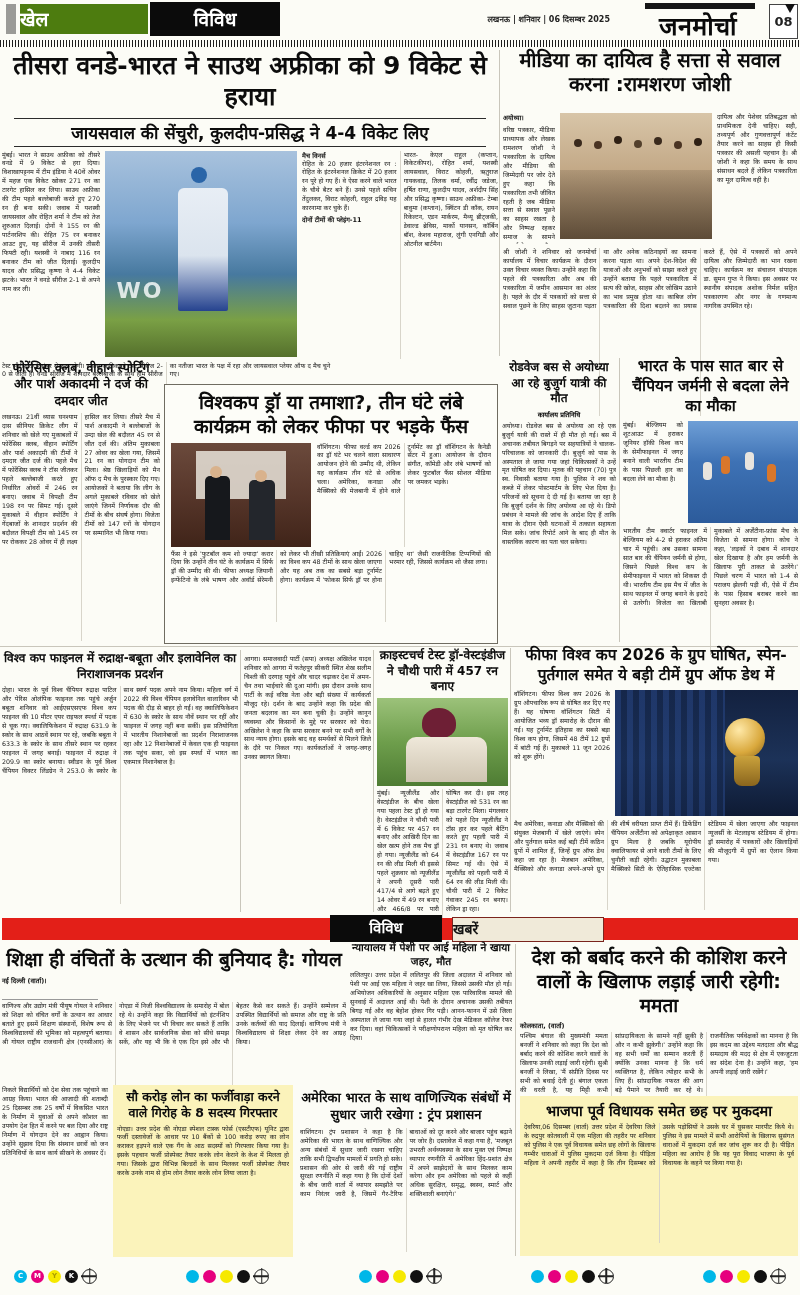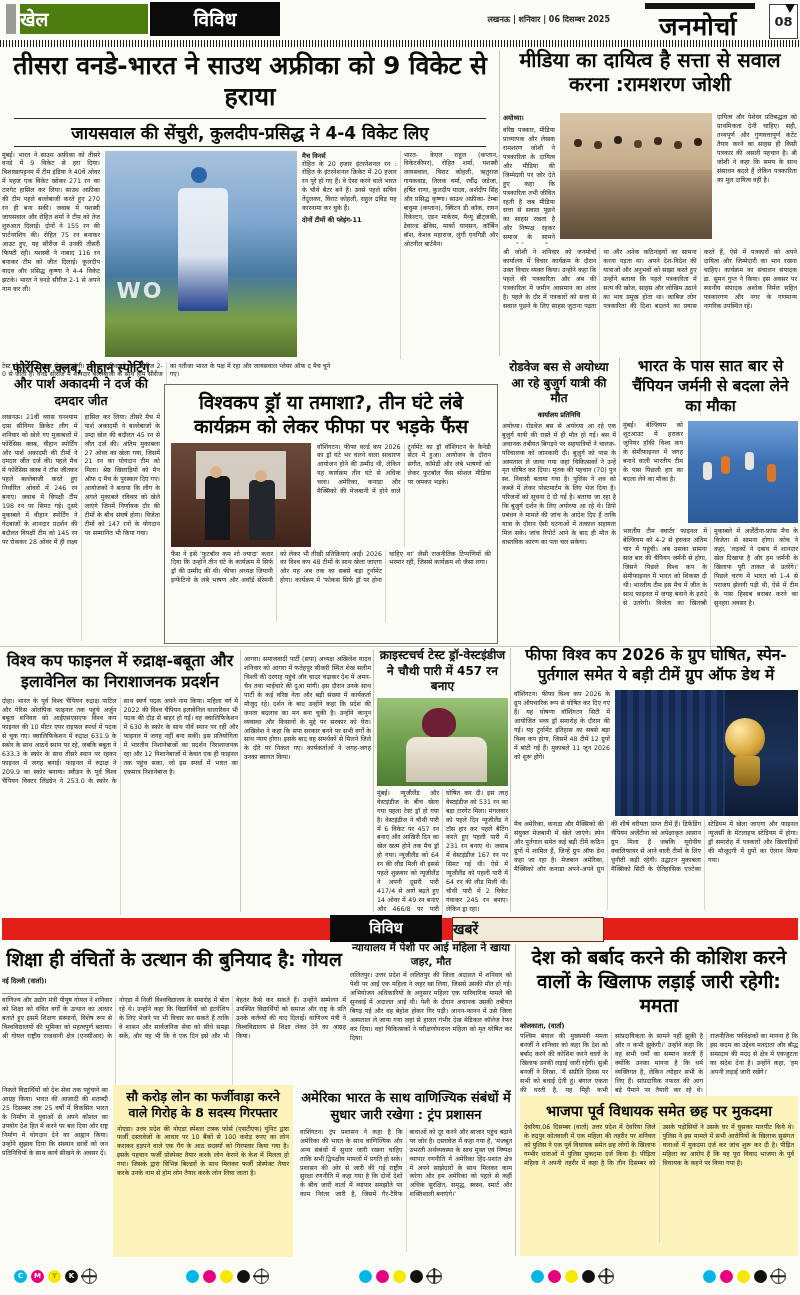--- a/index.html
+++ b/index.html
@@ -139,21 +139,21 @@
           <div class="p p3"></div>
           <div class="p p4"></div>
       </div>
     </div>
     <div class="j c2" style="margin-top:4px;height:128px;">भारतीय टीम क्वार्टर फाइनल में बेल्जियम को 4-2 से हराकर अंतिम चार में पहुंची। अब उसका सामना सात बार की चैंपियन जर्मनी से होगा, जिसने पिछले विश्व कप के सेमीफाइनल में भारत को शिकस्त दी थी। भारतीय टीम इस मैच में जीत के साथ फाइनल में जगह बनाने के इरादे से उतरेगी। विजेता का खिताबी मुकाबले में अर्जेंटीना-फ्रांस मैच के विजेता से सामना होगा। कोच ने कहा, 'लड़कों ने दबाव में शानदार खेल दिखाया है और हम जर्मनी के खिलाफ पूरी ताकत से उतरेंगे।' पिछले चरण में भारत को 1-4 से पराजय झेलनी पड़ी थी, ऐसे में टीम के पास हिसाब बराबर करने का सुनहरा अवसर है।</div>
   </div>
 
   <div class="b hr" style="left:0;top:646px;width:798px;"></div>
 
   <div class="b" style="left:2px;top:651px;width:236px;">
-    <div class="hl" style="font-size:16px;line-height:1.3;">विश्व कप फाइनल में रुद्राक्ष-बबूता और इलावेनिल का निराशाजनक प्रदर्शन</div>
+    <div class="hl" style="font-size:12px;line-height:1.3;">विश्व कप फाइनल में रुद्राक्ष-बबूता और इलावेनिल का निराशाजनक प्रदर्शन</div>
     <div class="j c2" style="margin-top:4px;height:218px;">दोहा। भारत के पूर्व विश्व चैंपियन रुद्राक्ष पाटिल और पेरिस ओलंपिक फाइनल तक पहुंचे अर्जुन बबूता शनिवार को आईएसएसएफ विश्व कप फाइनल की 10 मीटर एयर राइफल स्पर्धा में पदक से चूक गए। क्वालिफिकेशन में रुद्राक्ष 631.9 के स्कोर के साथ आठवें स्थान पर रहे, जबकि बबूता ने 633.3 के स्कोर के साथ तीसरे स्थान पर रहकर फाइनल में जगह बनाई। फाइनल में रुद्राक्ष ने 209.9 का स्कोर बनाया। स्वीडन के पूर्व विश्व चैंपियन विक्टर लिंडग्रेन ने 253.0 के स्कोर के साथ स्वर्ण पदक अपने नाम किया। महिला वर्ग में 2022 की विश्व चैंपियन इलावेनिल वालारिवन भी पदक की दौड़ से बाहर हो गईं। वह क्वालिफिकेशन में 630 के स्कोर के साथ नौवें स्थान पर रहीं और फाइनल में जगह नहीं बना सकीं। इस प्रतियोगिता में भारतीय निशानेबाजों का प्रदर्शन निराशाजनक रहा और 12 निशानेबाजों में केवल एक ही फाइनल तक पहुंच सका, जो इस स्पर्धा में भारत का एकमात्र निशानेबाज है।</div>
   </div>
   <div class="b vr" style="left:240px;top:650px;height:262px;"></div>
 
   <div class="b" style="left:244px;top:651px;width:127px;">
     <div class="j" style="margin-top:4px;height:200px;">आगरा। समाजवादी पार्टी (सपा) अध्यक्ष अखिलेश यादव शनिवार को आगरा में फतेहपुर सीकरी स्थित शेख सलीम चिश्ती की दरगाह पहुंचे और चादर चढ़ाकर देश में अमन-चैन तथा भाईचारे की दुआ मांगी। इस दौरान उनके साथ पार्टी के कई वरिष्ठ नेता और बड़ी संख्या में कार्यकर्ता मौजूद रहे। दर्शन के बाद उन्होंने कहा कि प्रदेश की जनता बदलाव का मन बना चुकी है। उन्होंने कानून व्यवस्था और किसानों के मुद्दे पर सरकार को घेरा। अखिलेश ने कहा कि सपा सरकार बनने पर सभी वर्गों के साथ न्याय होगा। इसके बाद वह समर्थकों से मिलने जिले के दौरे पर निकल गए। कार्यकर्ताओं ने जगह-जगह उनका स्वागत किया।</div>
   </div>
   <div class="b vr" style="left:373px;top:650px;height:262px;"></div>
 
   <div class="b" style="left:377px;top:648px;width:131px;">
@@ -178,21 +178,21 @@
     </div>
     <div class="j c3" style="margin-top:4px;height:90px;">मैच अमेरिका, कनाडा और मैक्सिको की संयुक्त मेजबानी में खेले जाएंगे। स्पेन और पुर्तगाल समेत कई बड़ी टीमें कठिन ग्रुपों में शामिल हैं, जिन्हें ग्रुप ऑफ डेथ कहा जा रहा है। मेजबान अमेरिका, मैक्सिको और कनाडा अपने-अपने ग्रुप की शीर्ष वरीयता प्राप्त टीमें हैं। डिफेंडिंग चैंपियन अर्जेंटीना को अपेक्षाकृत आसान ग्रुप मिला है जबकि यूरोपीय क्वालिफायर से आने वाली टीमों के लिए चुनौती कड़ी रहेगी। उद्घाटन मुकाबला मैक्सिको सिटी के ऐतिहासिक एज्टेका स्टेडियम में खेला जाएगा और फाइनल न्यूजर्सी के मेटलाइफ स्टेडियम में होगा। ड्रॉ समारोह में पत्रकारों और खिलाड़ियों की मौजूदगी में ग्रुपों का ऐलान किया गया।</div>
   </div>
 
   <div class="b" style="left:2px;top:918px;width:796px;height:22px;background:#e31f18;"></div>
   <div class="b" style="left:330px;top:915px;width:112px;height:27px;background:#0b0b0b;color:#fff;font-weight:bold;font-size:15px;text-align:center;line-height:27px;">विविध</div>
   <div class="b" style="left:452px;top:917px;width:150px;height:23px;background:#f0ead9;border:1px solid #7a241d;color:#111;font-weight:bold;font-size:14px;text-align:left;line-height:23px;">खबरें</div>
 
   <div class="b" style="left:2px;top:946px;width:344px;">
     <div class="hl" style="font-size:19px;">शिक्षा ही वंचितों के उत्थान की बुनियाद है: गोयल</div>
-    <div class="dl" style="margin:4px 0 2px 0;border-bottom:1px solid #999;width:96px;padding-bottom:8px;">नई दिल्ली (वार्ता)।</div>
+    <div class="dl" style="margin:4px 0 2px 0;border-bottom:1px solid #999;width:96px;padding-bottom:14px;">नई दिल्ली (वार्ता)।</div>
     <div class="j c3" style="height:96px;">वाणिज्य और उद्योग मंत्री पीयूष गोयल ने शनिवार को शिक्षा को वंचित वर्गों के उत्थान का आधार बताते हुए इसमें शिक्षण संस्थानों, विशेष रूप से विश्वविद्यालयों की भूमिका को महत्वपूर्ण बताया। श्री गोयल राष्ट्रीय राजधानी क्षेत्र (एनसीआर) के नोएडा में निजी विश्वविद्यालय के समारोह में बोल रहे थे। उन्होंने कहा कि विद्यार्थियों को इंटर्नशिप के लिए भेजने पर भी विचार कर सकते हैं ताकि वे शासन और सार्वजनिक सेवा को सीधे समझ सकें, और यह भी कि वे एक दिन इसे और भी बेहतर कैसे कर सकते हैं। उन्होंने सम्मेलन में उपस्थित विद्यार्थियों को समाज और राष्ट्र के प्रति उनके कर्तव्यों की याद दिलाई। वाणिज्य मंत्री ने विश्वविद्यालय से शिक्षा लेकर देने का आग्रह किया।</div>
   </div>
   <div class="b j" style="left:2px;top:1086px;width:106px;height:170px;">निकले विद्यार्थियों को देश सेवा तक पहुंचाने का आग्रह किया। भारत की आजादी की शताब्दी 25 दिसम्बर तक 25 वर्षों में विकसित भारत के निर्माण में युवाओं से अपने कौशल का उपयोग देश हित में करने पर बल दिया और राष्ट्र निर्माण में योगदान देने का आह्वान किया। उन्होंने सुझाव दिया कि संस्थान छात्रों को जन प्रतिनिधियों के साथ कार्य सीखने के अवसर दें।</div>
 
   <div class="b yellow" style="left:113px;top:1085px;width:180px;height:172px;padding:2px 4px;box-sizing:border-box;">
     <div class="hl" style="font-size:12.5px;line-height:1.3;margin:2px 0 3px 0;">सौ करोड़ लोन का फर्जीवाड़ा करने वाले गिरोह के 8 सदस्य गिरफ्तार</div>
     <div class="j" style="height:118px;">नोएडा। उत्तर प्रदेश की नोएडा स्पेशल टास्क फोर्स (एसटीएफ) यूनिट द्वारा फर्जी दस्तावेजों के आधार पर 10 बैंकों से 100 करोड़ रुपए का लोन कराकर हड़पने वाले एक गैंग के आठ सदस्यों को गिरफ्तार किया गया है। इसके पहचान फर्जी प्रोस्पेक्ट तैयार करके लोन केराने के केश में मिलता हो गया। जिसके द्वारा विभिन्न बिल्डरों के साथ मिलकर फर्जी प्रोस्पेक्ट तैयार करके उनके नाम से होम लोन तैयार करके लोन लिया जाता है।</div>
   </div>
 
   <div class="b" style="left:350px;top:941px;width:162px;">

